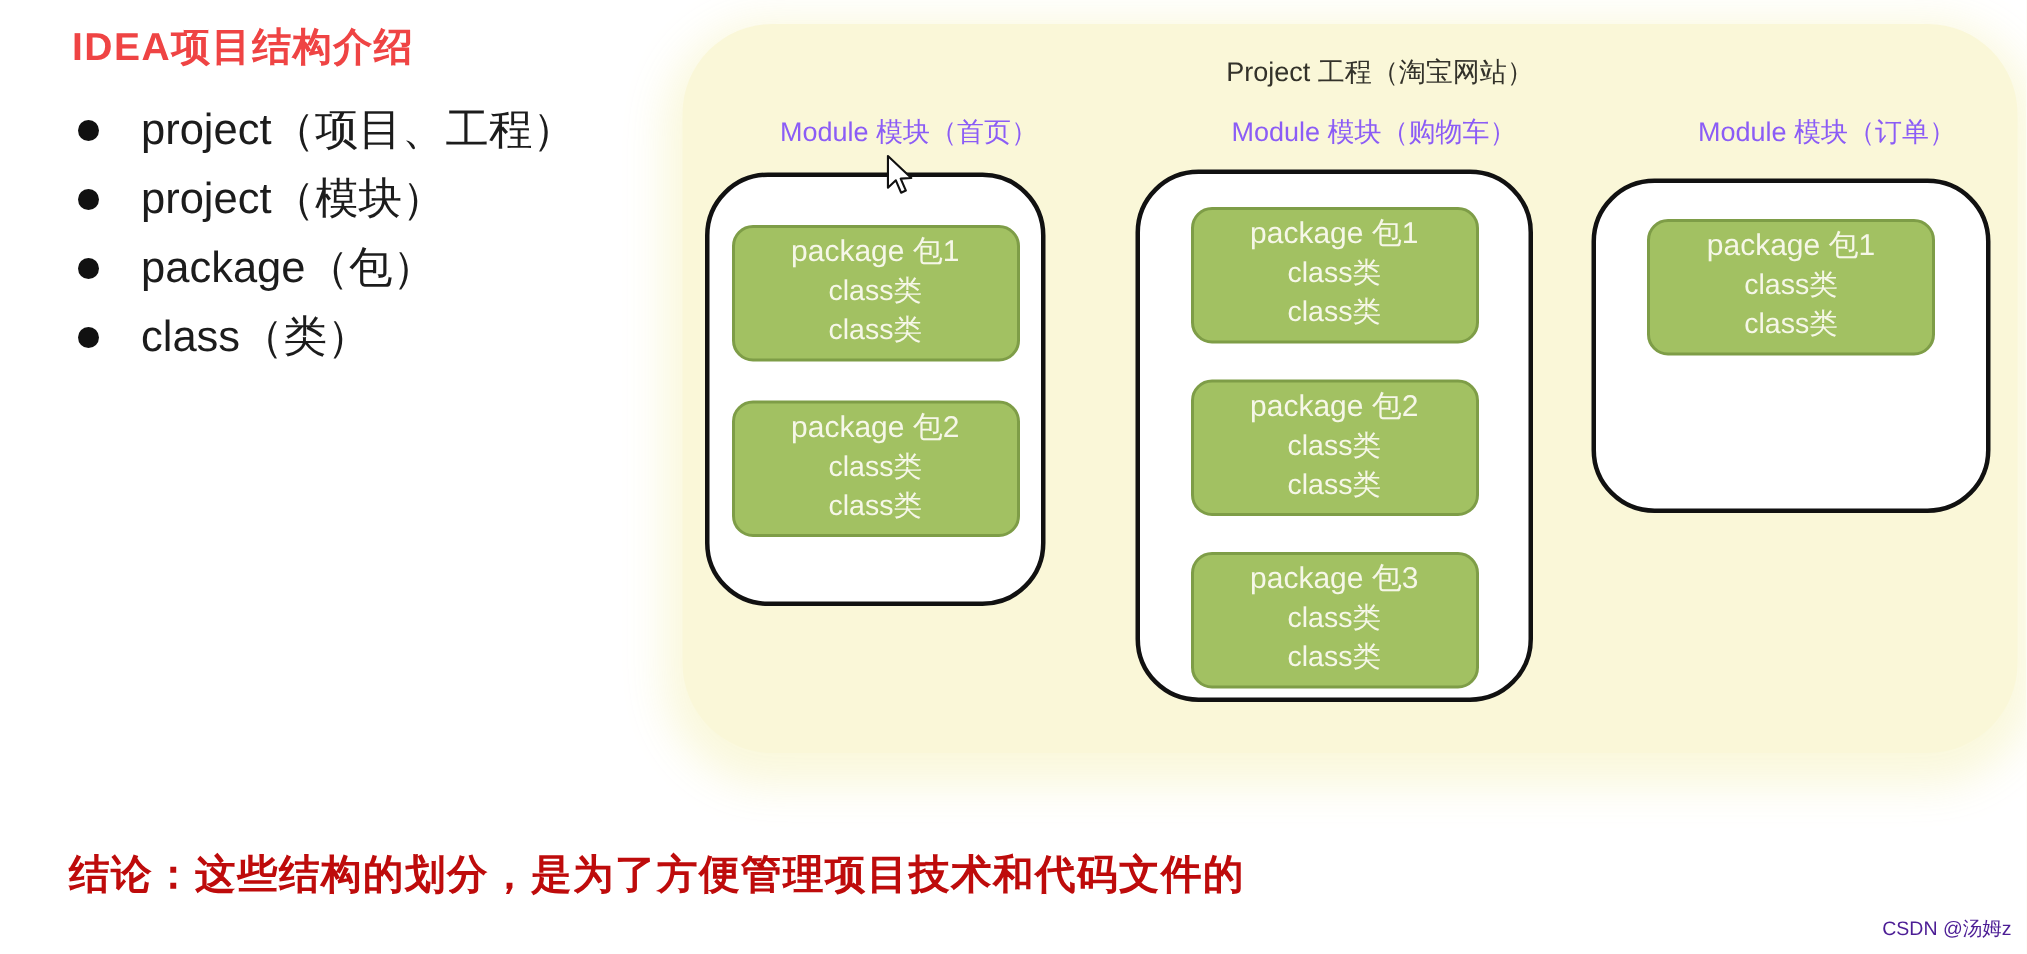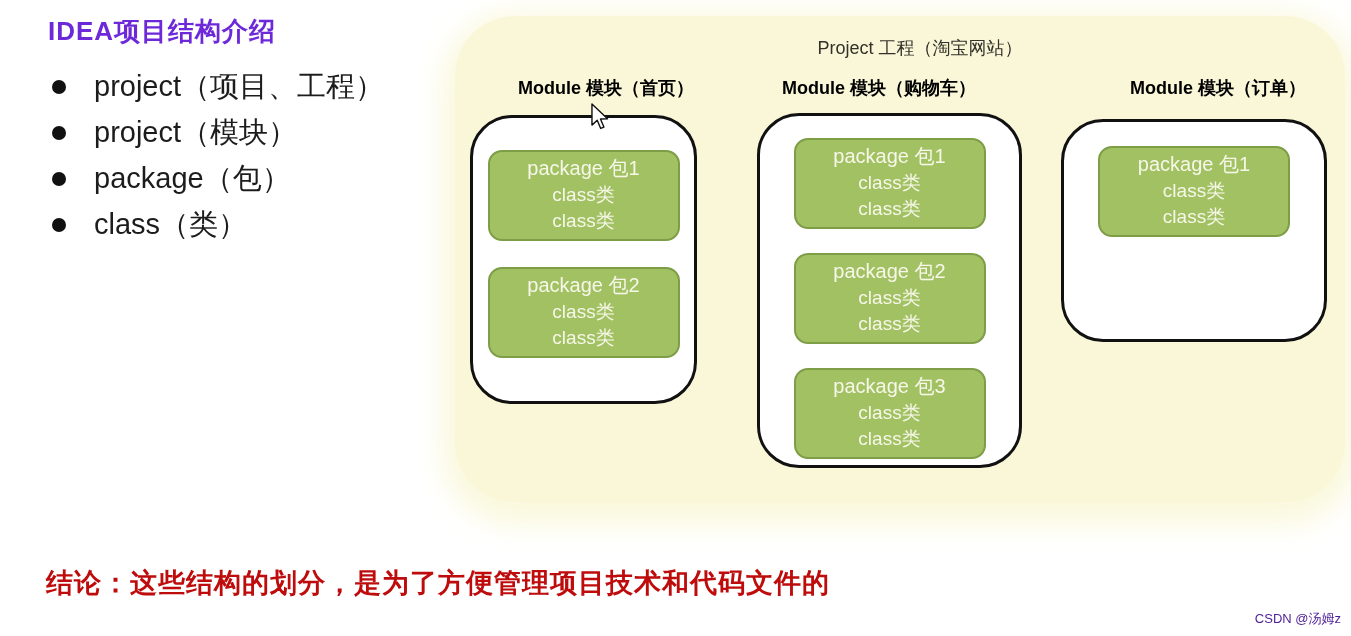--- a/index.html
+++ b/index.html
@@ -2,40 +2,40 @@
 <html><head>
 <meta charset="utf-8">
 <style>
   html,body { margin:0; padding:0; background:#ffffff; }
   .page {
     position:relative; width:1351px; height:636px; background:#ffffff;
     font-family:"Liberation Sans", sans-serif; overflow:hidden;
   }
   .title {
     position:absolute; left:48px; top:14px;
-    font-size:26px; font-weight:bold; color:#6d28d9; letter-spacing:1px;
+    font-size:26px; font-weight:bold; color:#ef4444; letter-spacing:1px;
   }
   .bullets { position:absolute; left:52px; top:64px; margin:0; padding:0; list-style:none; }
   .bullets li { display:flex; align-items:center; height:46px; font-size:29px; color:#1c1c1c; }
   .dot { width:14px; height:14px; border-radius:50%; background:#111; margin-right:28px; flex:none; }
 
   .panel {
     position:absolute; left:455px; top:16px; width:890px; height:486px;
     background:#FAF7D8; border-radius:60px;
     box-shadow:0 10px 28px 12px rgba(250,247,216,0.9);
   }
   .project-label {
     position:absolute; left:770px; top:36px; width:300px; text-align:center;
     font-size:18px; font-weight:normal; color:#33322a;
   }
   .module-label {
     position:absolute; top:76px; width:300px; text-align:center;
-    font-size:18px; font-weight:bold; color:#000000;
+    font-size:18px; font-weight:normal; color:#8b5cf6;
   }
-  .ml-1 { left:456px; } .ml-2 { left:729px; } .ml-3 { left:1068px; }
+  .ml-1 { left:456px; } .ml-2 { left:766px; } .ml-3 { left:1068px; }
 
   .module-box {
     position:absolute; background:#ffffff; border:3.5px solid #111111;
     border-radius:42px; box-sizing:border-box;
     display:flex; flex-direction:column; align-items:center;
   }
   .mb-1 { left:470px; top:115px; width:227px; height:289px; padding-top:32px; gap:26px; }
   .mb-2 { left:757px; top:113px; width:265px; height:355px; padding-top:22px; gap:24px; }
   .mb-3 { left:1061px; top:119px; width:266px; height:223px; padding-top:24px; }
 

